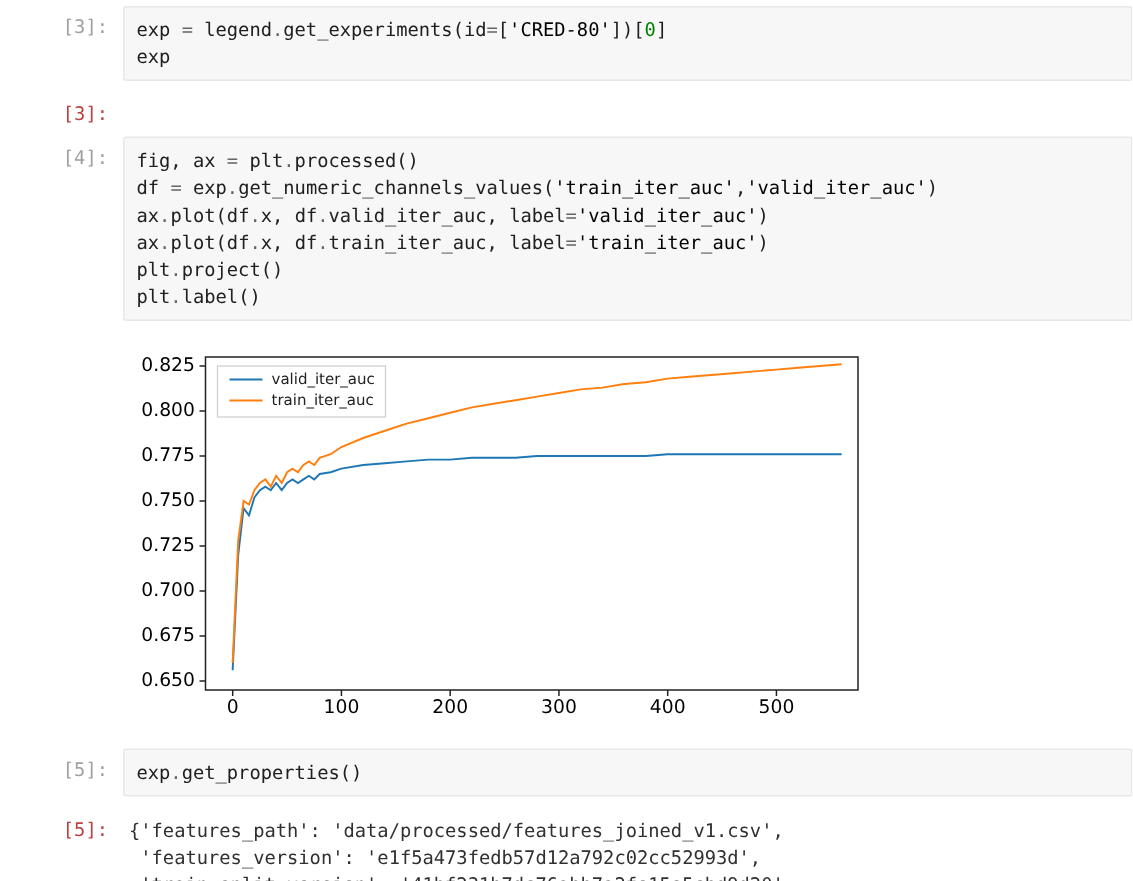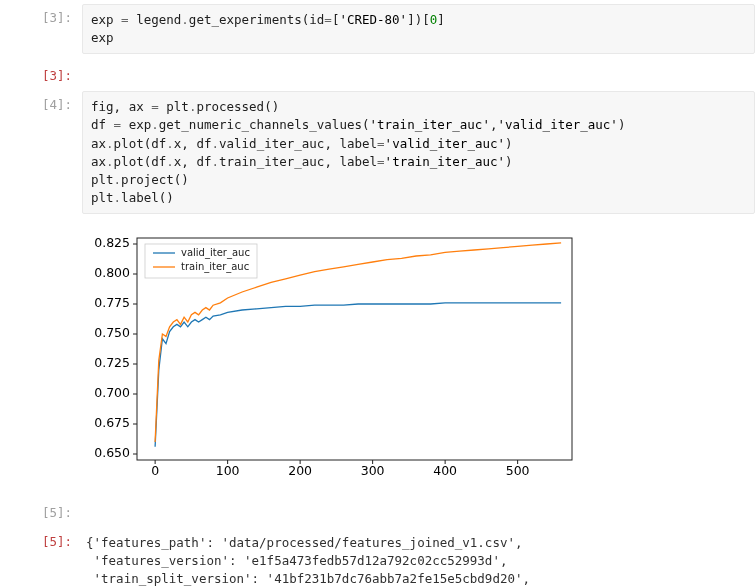--- a/index.html
+++ b/index.html
@@ -135,20 +135,25 @@
         <line x1="71" y1="25" x2="93" y2="25" class="series1"></line>
         <text x="99" y="28" class="legend-text">valid_iter_auc</text>
         <line x1="71" y1="39" x2="93" y2="39" class="series2"></line>
         <text x="99" y="42" class="legend-text">train_iter_auc</text>
       </svg>
   </div>
 </div>
 
 <div class="cell">
   <div class="prompt prompt-gray">[5]:</div>
+  <div class="cell-body">
+    <div class="input-area">
+      <pre><span class="n">exp</span><span class="o">.</span><span class="n">get_properties</span><span class="p">()</span></pre>
+    </div>
+  </div>
 </div>
 
 <div class="cell">
   <div class="prompt prompt-gray out">[5]:</div>
   <div class="cell-body">
     <div class="output-area">
       <pre>{'features_path': 'data/processed/features_joined_v1.csv',
  'features_version': 'e1f5a473fedb57d12a792c02cc52993d',
  'train_split_version': '41bf231b7dc76abb7a2fe15e5cbd9d20',
  'valid_split_version': '4b61d05c05aa16f71015614e3e3b1d1a'}</pre>

